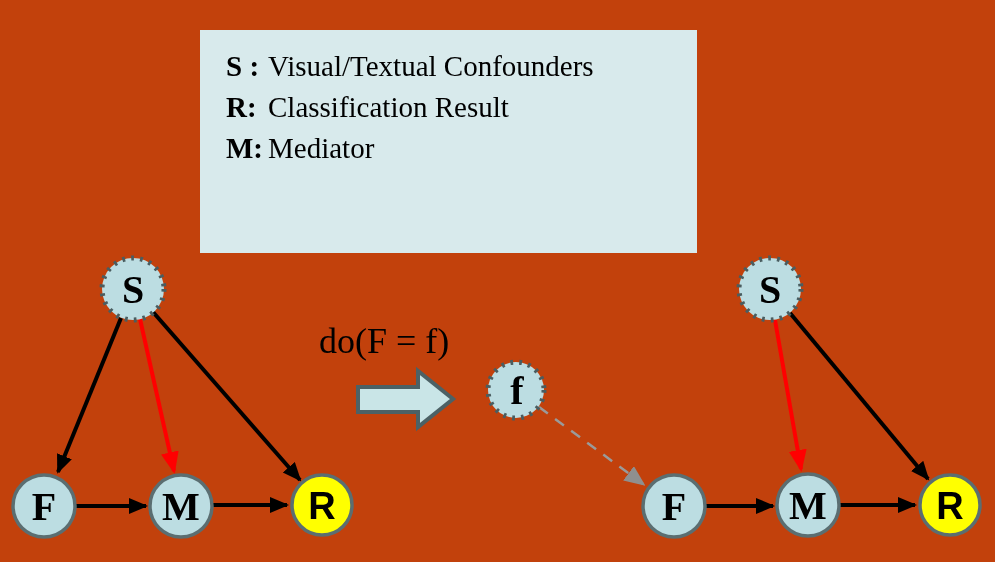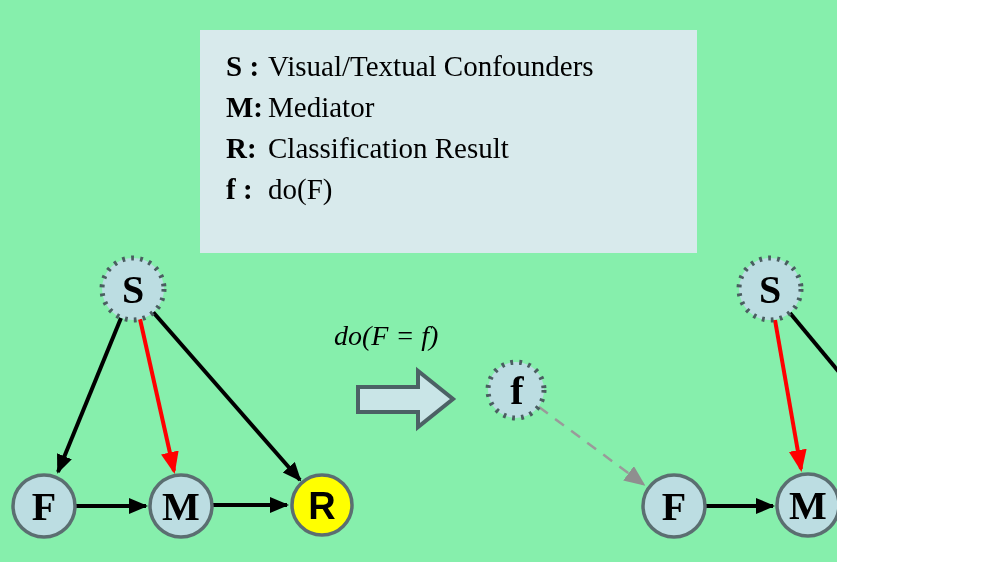--- a/index.html
+++ b/index.html
@@ -1,20 +1,20 @@
 <!DOCTYPE html>
 <html><head>
 <meta charset="utf-8">
 <style>
   * { margin: 0; padding: 0; box-sizing: border-box; }
   body { background: #ffffff; font-family: "Liberation Serif", serif; }
   .canvas {
     position: relative;
-    width: 837px; height: 562px;
-    background: #86efac;
+    width: 995px; height: 562px;
+    background: #c2410c;
     overflow: hidden;
   }
   .legend {
     position: absolute;
     left: 200px; top: 30px;
     width: 497px; height: 223px;
     background: #d8eaec;
     padding: 16px 10px 0 26px;
   }
   .legend-row {
@@ -24,23 +24,22 @@
     white-space: nowrap;
   }
   .legend-key {
     display: inline-block;
     min-width: 42px;
     font-weight: bold;
   }
   .legend-desc { font-weight: normal; }
   .do-label {
     position: absolute;
-    left: 334px; top: 320px;
-    font-size: 28px;
-    font-style: italic;
+    left: 319px; top: 320px;
+    font-size: 36px;
     color: #000000;
     white-space: nowrap;
   }
   svg.diagram {
     position: absolute;
     left: 0; top: 0;
   }
   .node-letter {
     font-family: "Liberation Serif", serif;
     font-weight: bold;
@@ -63,27 +62,24 @@
 </head>
 <body>
 
 <div class="canvas">
 
   <div class="legend">
     <div class="legend-row">
       <span class="legend-key">S :</span><span class="legend-desc">Visual/Textual Confounders</span>
     </div>
     <div class="legend-row">
-      <span class="legend-key">M:</span><span class="legend-desc">Mediator</span>
-    </div>
-    <div class="legend-row">
       <span class="legend-key">R:</span><span class="legend-desc">Classification Result</span>
     </div>
     <div class="legend-row">
-      <span class="legend-key">f :</span><span class="legend-desc">do(F)</span>
+      <span class="legend-key">M:</span><span class="legend-desc">Mediator</span>
     </div>
   </div>
 
   <div class="do-label">do(F = f)</div>
 
   <svg class="diagram" width="995" height="562" viewBox="0 0 995 562">
     <defs>
       <marker id="ah-black" markerUnits="userSpaceOnUse" markerWidth="22" markerHeight="18" refX="17" refY="8" orient="auto">
         <path d="M0,0 L19,8 L0,16 z" fill="#000000"></path>
       </marker>

